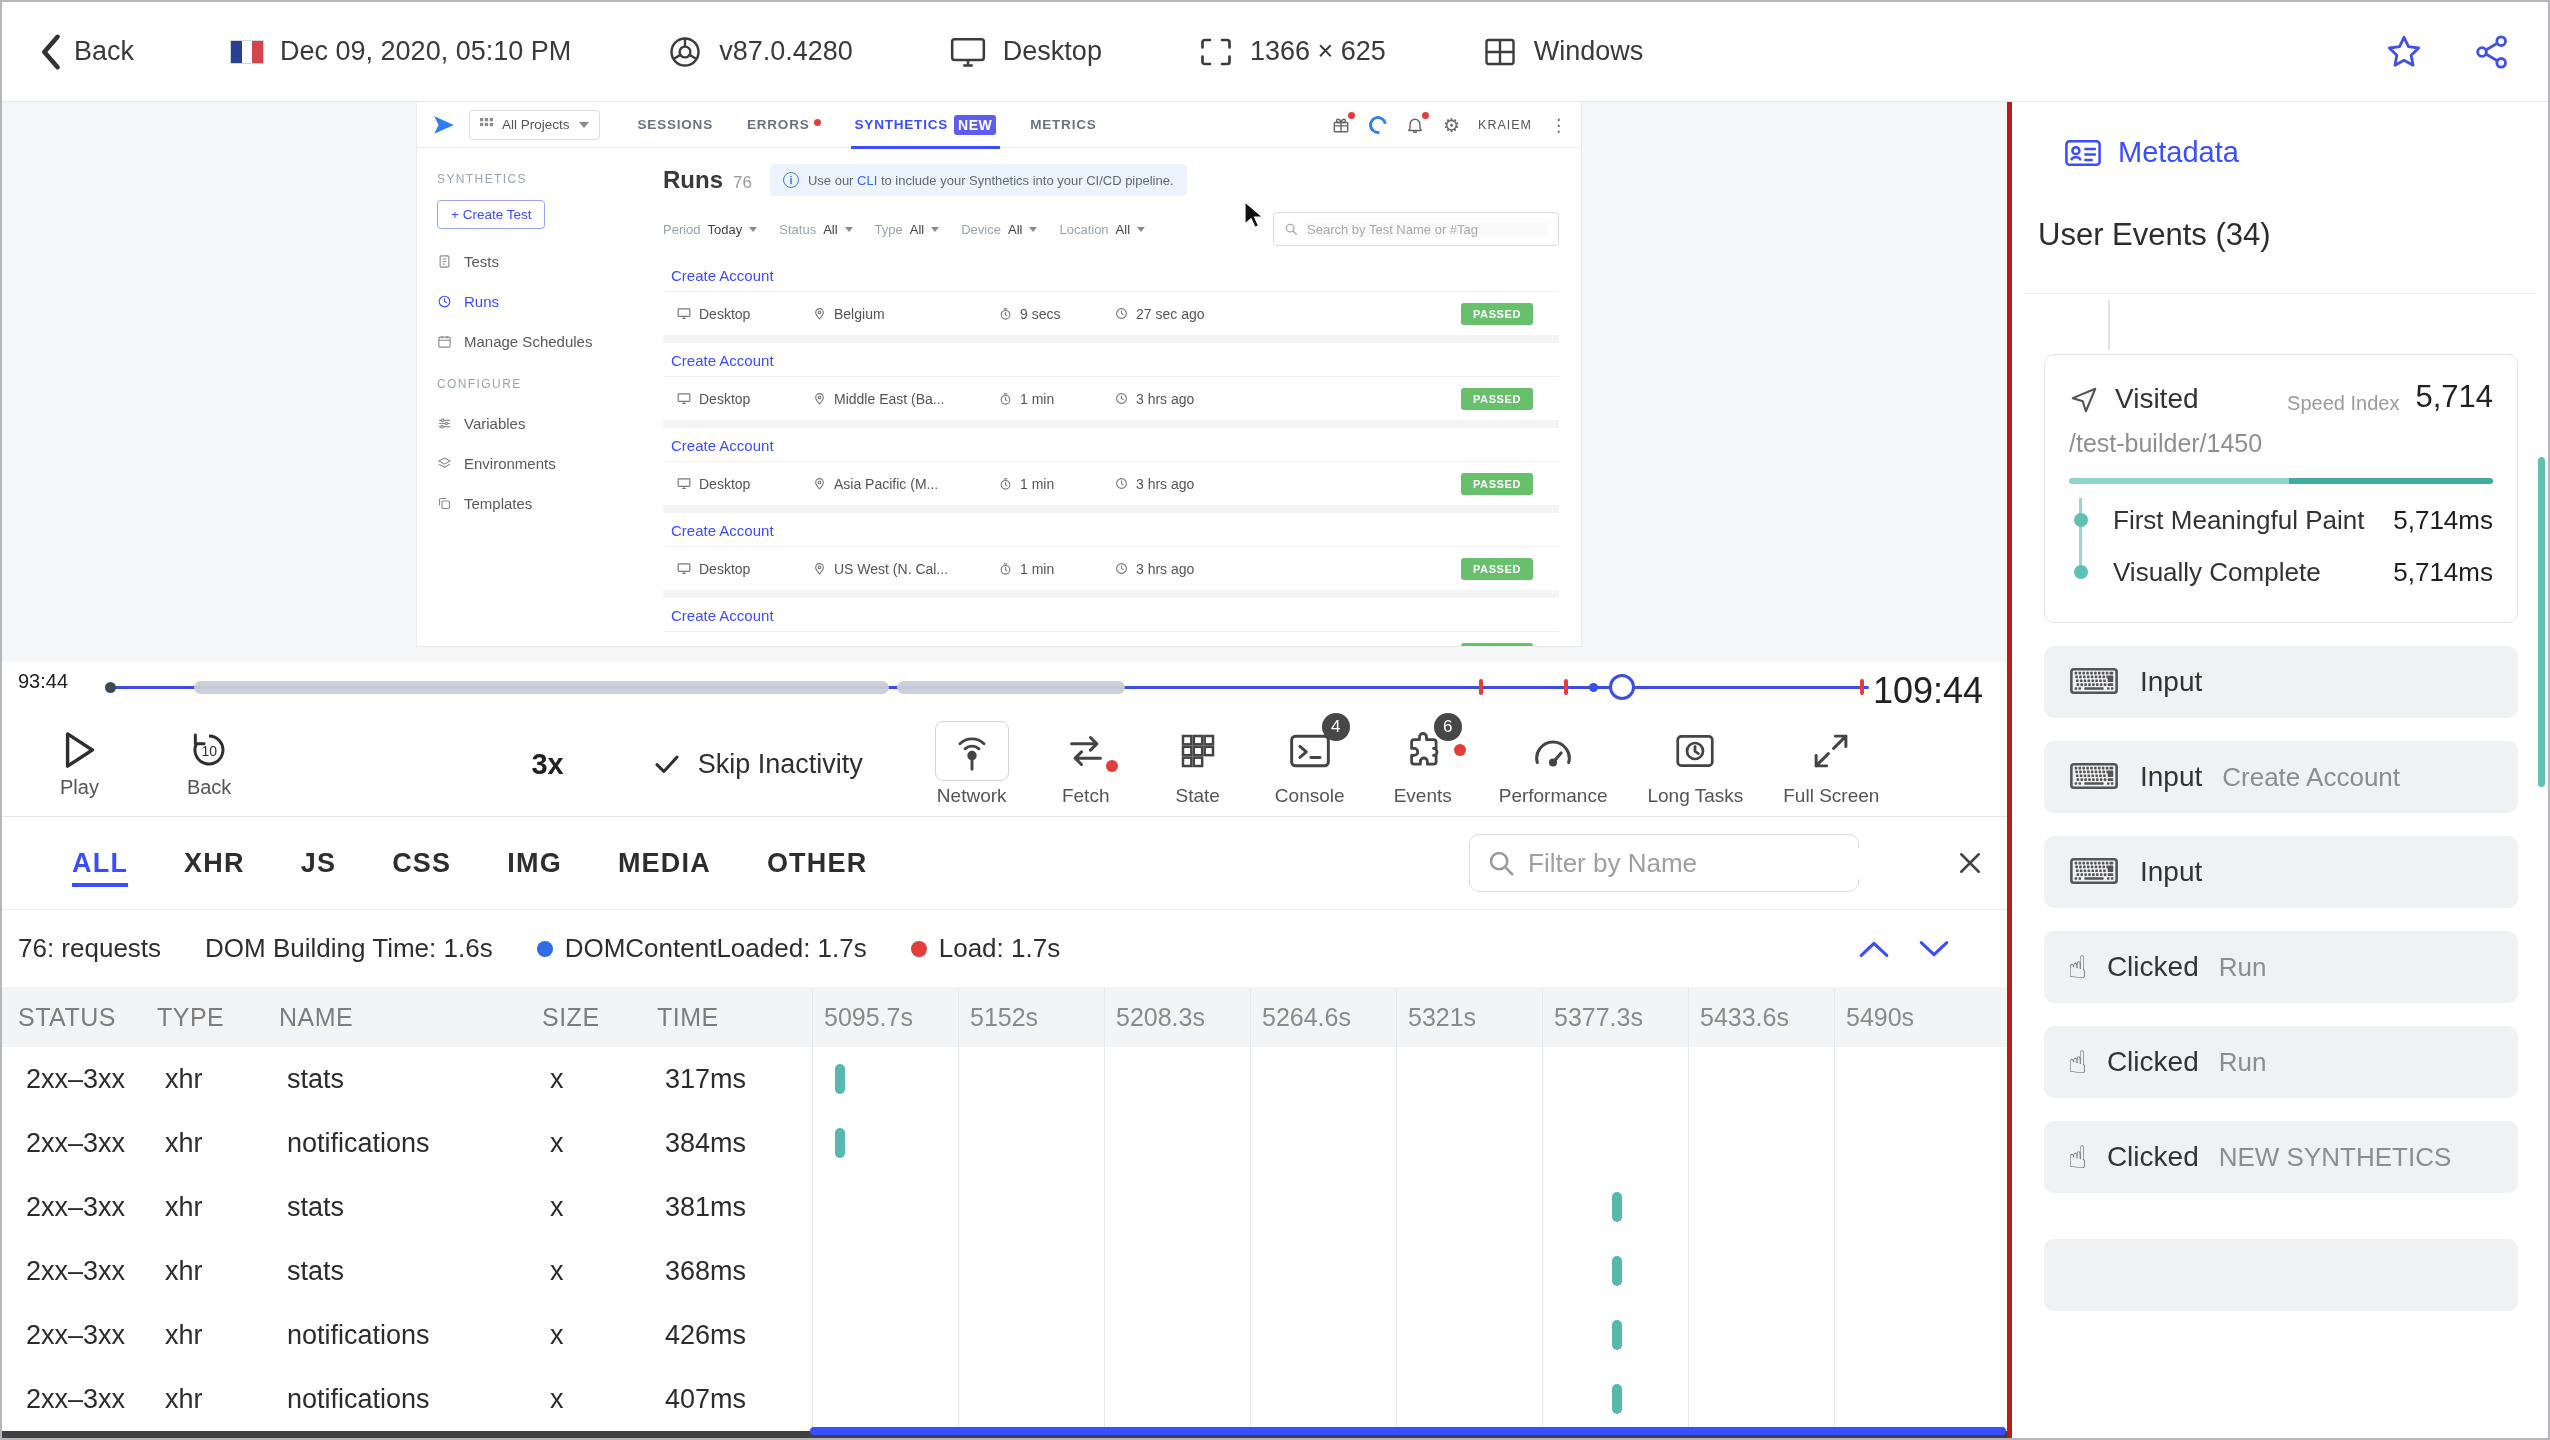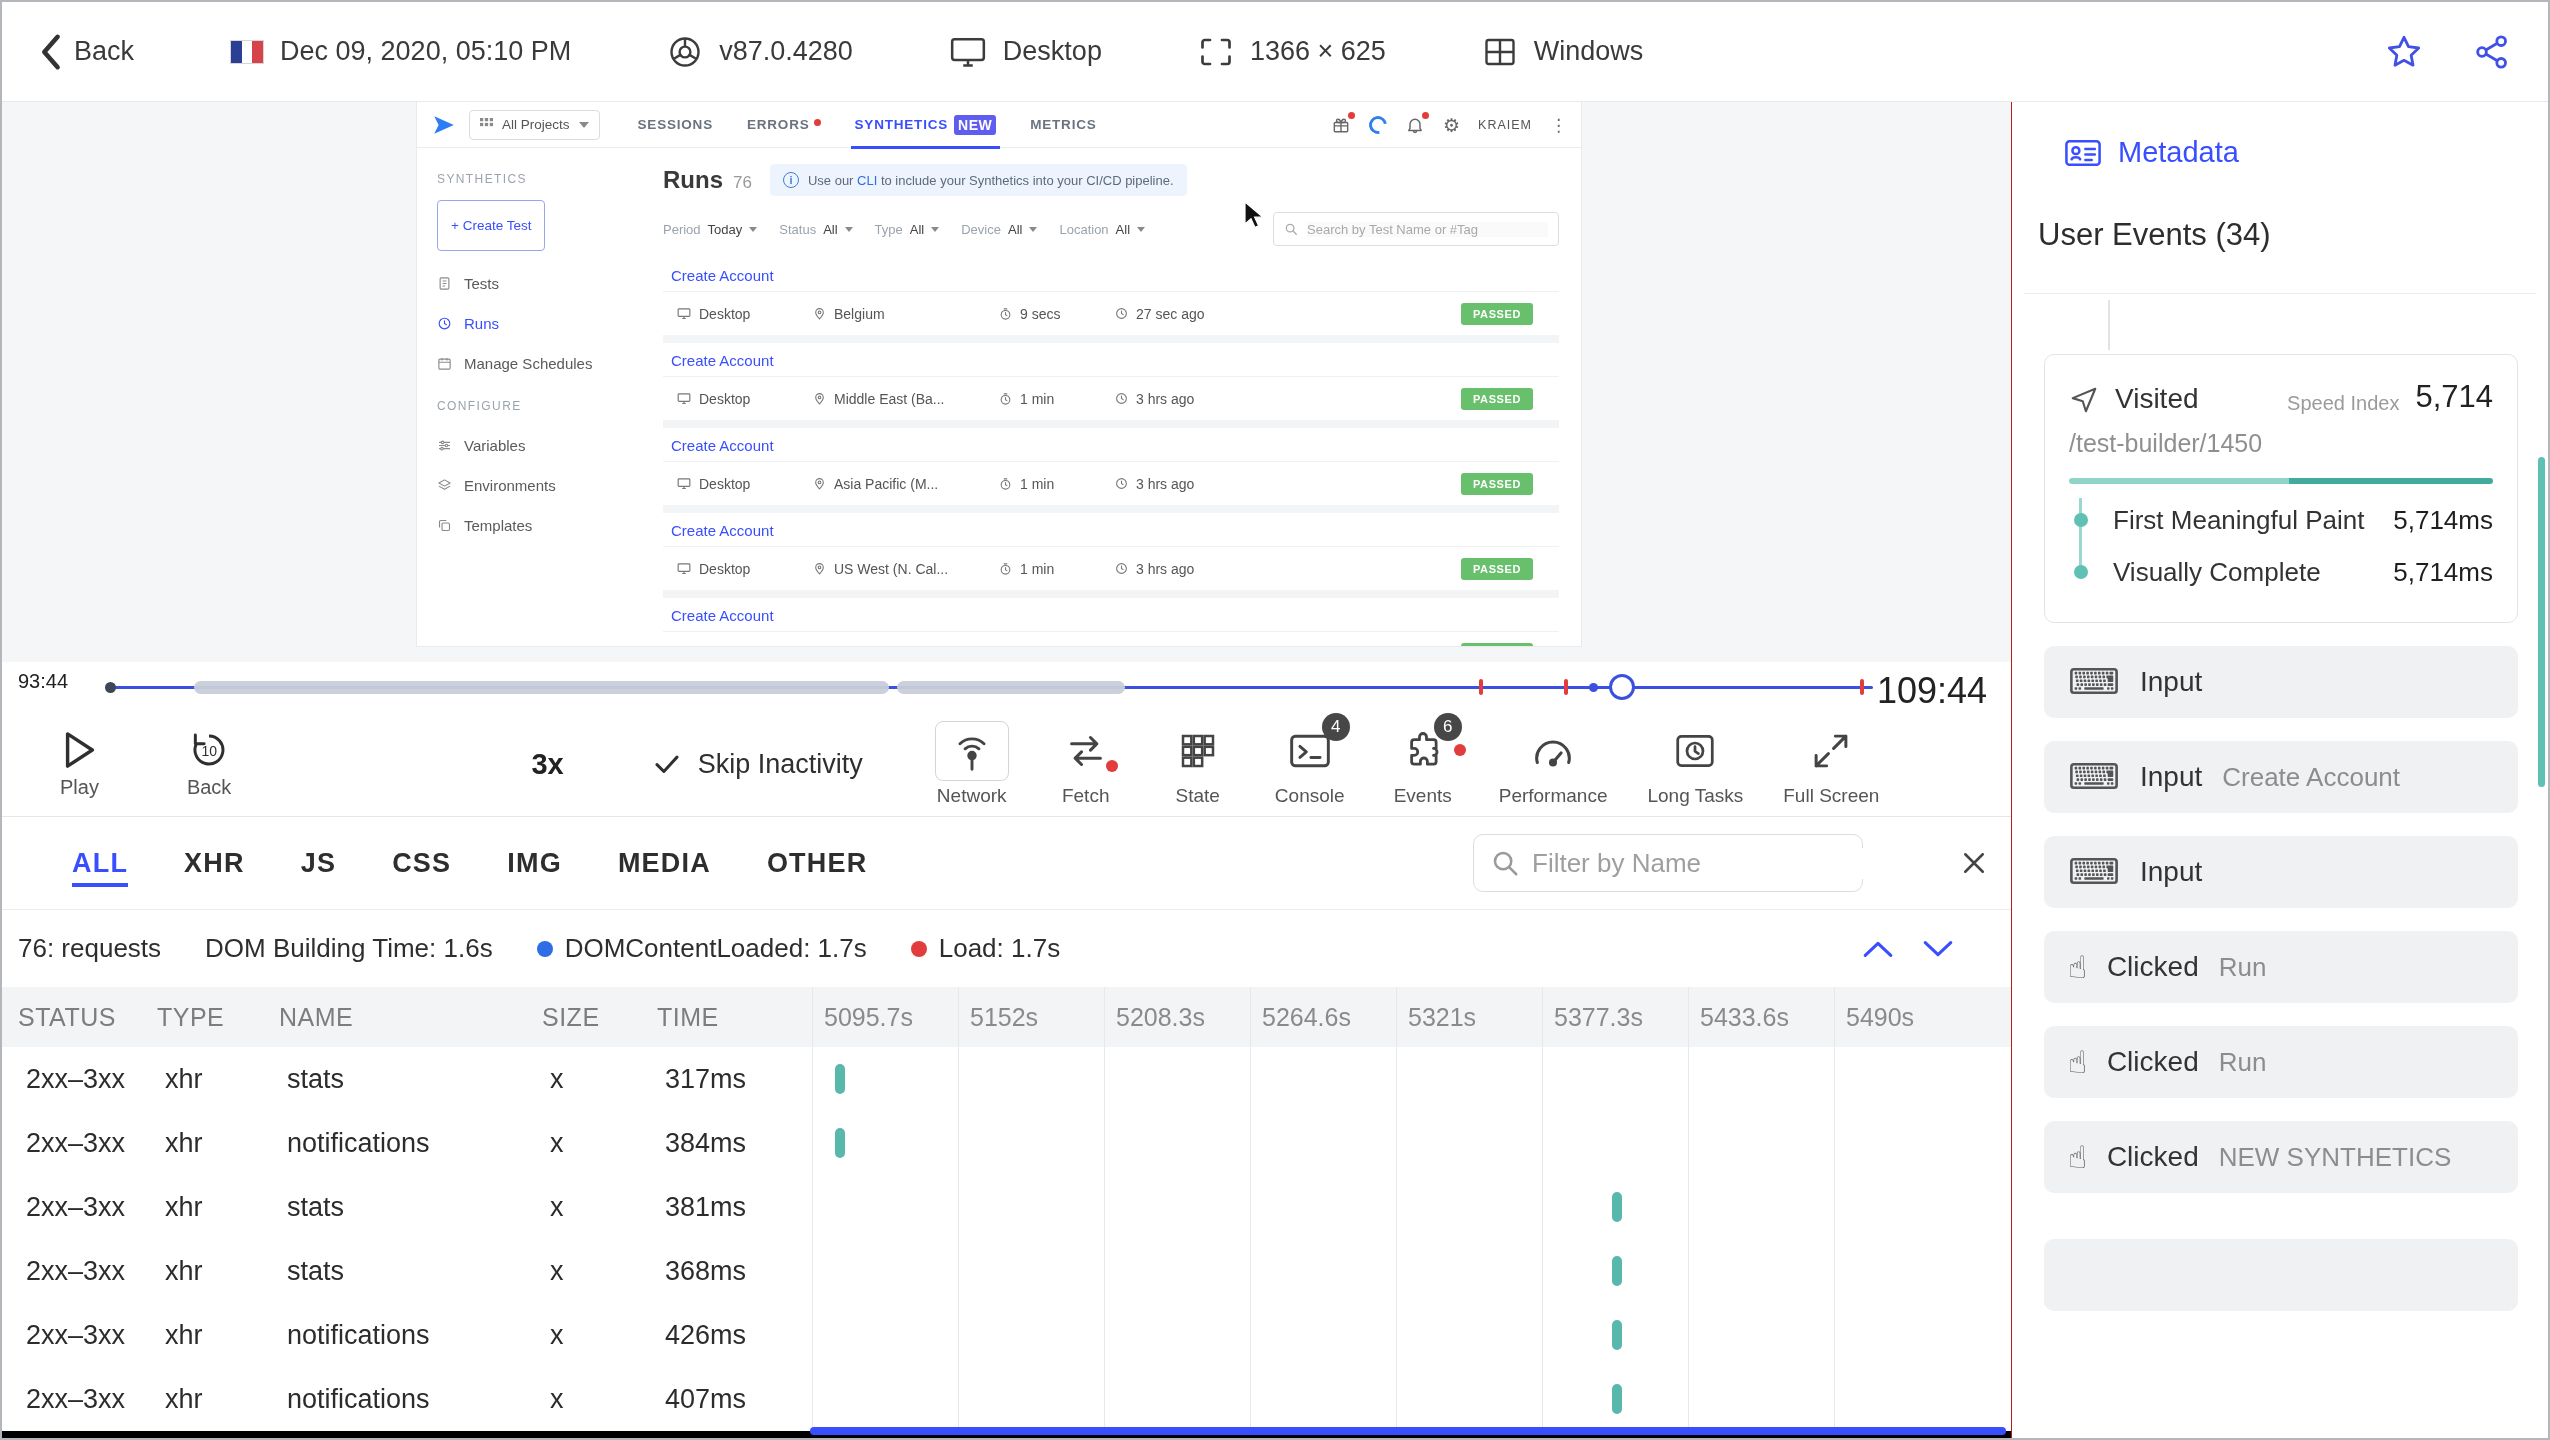--- a/index.html
+++ b/index.html
@@ -10,21 +10,21 @@
   
   .topbar{flex:0 0 100px;display:flex;align-items:center;border-bottom:1px solid #e9e9e9;padding:0 36px;background:#fff}
   .tb-item{display:flex;align-items:center;gap:16px;font-size:27px;color:#3a3a3a;white-space:nowrap}
   .tb-back{gap:12px;cursor:pointer}
   .tb-item + .tb-item{margin-left:96px}
   .flag{width:34px;height:24px;border:1px solid #d6d6d6;background:linear-gradient(90deg,#2b3f94 0 33%,#fff 33% 66%,#d7434b 66% 100%)}
   .tb-right{margin-left:auto;display:flex;align-items:center;gap:48px}
 
   
   .main{flex:1;display:flex;min-height:0}
-  .left-col{flex:0 0 2010px;width:2010px;border-right:1px solid #b91c1c;display:flex;flex-direction:column;background:#000000;position:relative}
+  .left-col{flex:0 0 2010px;width:2010px;border-right:5px solid #b91c1c;display:flex;flex-direction:column;background:#404040;position:relative}
 
   
   .stage{flex:0 0 560px;position:relative;background:#f5f6f7;overflow:hidden}
   .mini-app{position:absolute;left:415px;top:0;width:1164px;height:544px;background:#fff;box-shadow:0 0 0 1px #ebebeb;overflow:hidden}
   .cursor{position:absolute;left:1241px;top:98px}
   .ma-nav{height:46px;display:flex;align-items:center;padding:0 14px;gap:12px;border-bottom:1px solid #ececec}
   .ma-select{display:flex;align-items:center;gap:9px;height:30px;border:1px solid #dcdcdc;border-radius:4px;padding:0 10px;font-size:13.5px;color:#555}
   .crt{width:0;height:0;border-left:5px solid transparent;border-right:5px solid transparent;border-top:6px solid #8a8a8a}
   .ma-tabs{display:flex;align-items:center;gap:34px;margin-left:26px;height:100%}
   .ma-tab{position:relative;font-size:13.5px;letter-spacing:.8px;color:#6b7280;font-weight:bold;display:flex;align-items:center}
@@ -36,21 +36,21 @@
   .ma-right{margin-left:auto;display:flex;align-items:center;gap:18px;color:#666}
   .ma-icn{position:relative;display:flex}
   .ma-icn .rdot{position:absolute;right:-4px;top:-3px;margin:0}
   .spin{width:18px;height:18px;border:3px solid #2f80ed;border-right-color:transparent;border-radius:50%;display:inline-block;transform:rotate(35deg)}
   .gear{font-family:"DejaVu Sans",sans-serif;font-size:19px;color:#666}
   .kebab{font-family:"DejaVu Sans",sans-serif;font-size:17px;color:#666}
   .ma-user{font-size:12.5px;letter-spacing:1px;color:#555}
   .ma-body{display:flex;height:498px}
   .ma-side{flex:0 0 230px;padding:16px 20px}
   .ma-sec{font-size:12px;color:#9aa3ad;letter-spacing:1.4px;margin-top:8px}
-  .ma-create{display:inline-flex;margin-top:14px;border:1px solid #97a6ef;color:#394eff;font-size:13.5px;padding:17px 13px;border-radius:4px}
+  .ma-create{display:inline-flex;margin-top:14px;border:1px solid #97a6ef;color:#394eff;font-size:13.5px;padding:6px 13px;border-radius:4px}
   .ma-item{display:flex;align-items:center;gap:12px;height:40px;font-size:15px;color:#5a5a5a}
   .ma-item.active{color:#394eff}
   .ma-side .grp1{margin-top:12px}
   .ma-content{flex:1;padding:16px 22px 0 16px;display:flex;flex-direction:column;overflow:hidden}
   .ma-hrow{display:flex;align-items:center}
   .ma-title{font-size:24px;font-weight:bold;color:#3a3a3a}
   .ma-count{font-size:17px;color:#9a9a9a;margin:6px 0 0 10px}
   .ma-banner{margin-left:18px;display:flex;align-items:center;gap:9px;background:#eef4fd;border-radius:4px;padding:8px 13px;font-size:13px;color:#5b6b7c}
   .info-i{width:16px;height:16px;border:1.5px solid #3f7fd6;border-radius:50%;color:#3f7fd6;font-size:11px;display:flex;align-items:center;justify-content:center;font-weight:bold}
   .ma-banner b{color:#2f6fe0;font-weight:normal}

